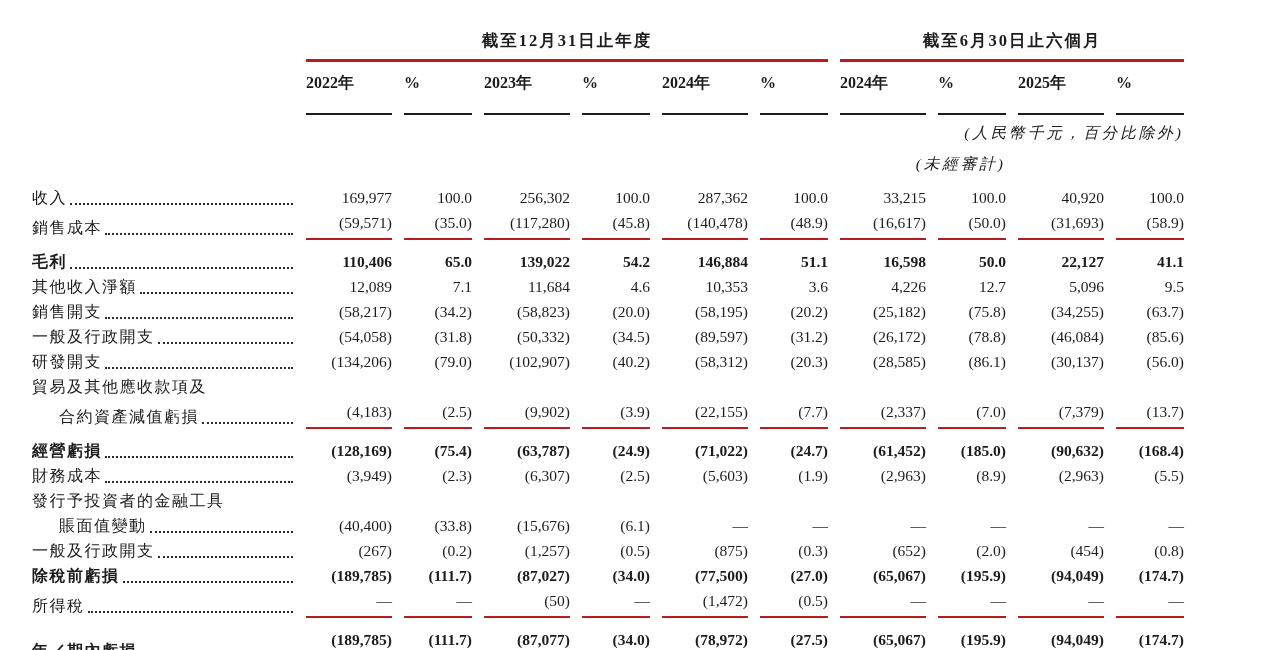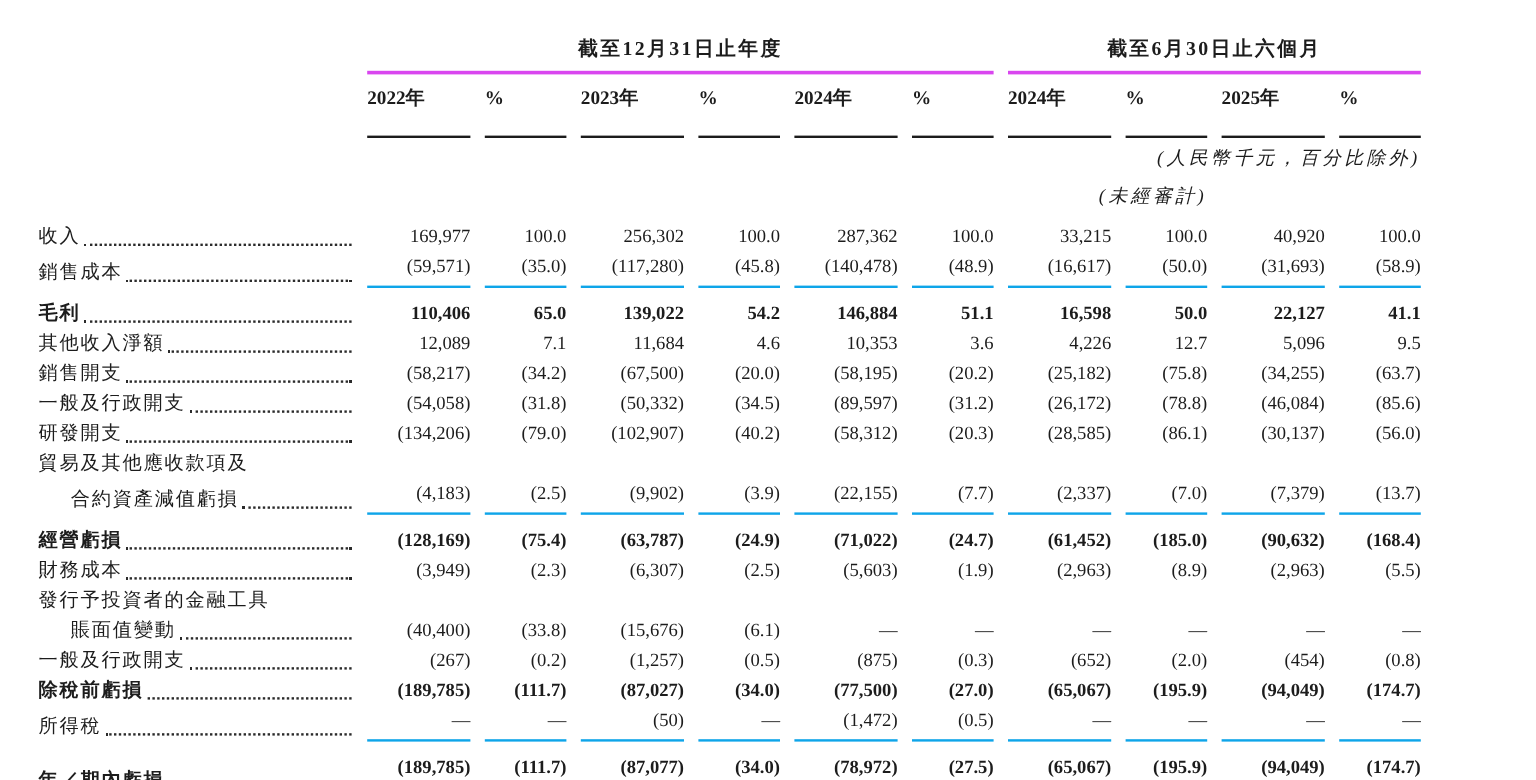--- a/index.html
+++ b/index.html
@@ -32,21 +32,21 @@
     vertical-align: bottom;
     white-space: nowrap;
   }
 
   
   th.g-title {
     font-weight: bold;
     font-size: 16.5px;
     letter-spacing: 2px;
     text-align: center;
-    border-bottom: 3px solid #d946ef;
+    border-bottom: 3px solid #b91c1c;
     padding-bottom: 7px;
     line-height: 22px;
   }
   
   th.col-head {
     font-weight: bold;
     font-size: 16px;
     text-align: left;
     border-bottom: 2.5px solid #1c1c1c;
     padding: 10px 0 19px 0;
@@ -80,21 +80,21 @@
   tbody td.num-cell {
     text-align: right;
     font-size: 15.5px;
   }
   tr.bold td, tr.bold span.lab { font-weight: bold; }
   tr.gap td { padding-top: 9px; }
   tr.first-data td { padding-top: 10px; }
   td.pad-indent .label-flex { padding-left: 27px; }
 
   tr.rule-single td.num-cell {
-    border-bottom: 2px solid #0ea5e9;
+    border-bottom: 2px solid #b91c1c;
     padding-bottom: 3px;
   }
   tr.rule-double td.num-cell {
     border-bottom: 7px double #1c1c1c;
     padding-bottom: 4px;
   }
 </style>
 </head>
 <body>
 
@@ -220,21 +220,21 @@
         </tr>
         <tr class="">
           <td class="label-cell">
             <div class="label-flex">
               <span class="lab">銷售開支</span>
               <span class="dots"></span>
             </div>
           </td>
           <td class="num-cell">(58,217)</td>
           <td class="num-cell">(34.2)</td>
-          <td class="num-cell">(67,500)</td>
+          <td class="num-cell">(58,823)</td>
           <td class="num-cell">(20.0)</td>
           <td class="num-cell">(58,195)</td>
           <td class="num-cell">(20.2)</td>
           <td class="num-cell">(25,182)</td>
           <td class="num-cell">(75.8)</td>
           <td class="num-cell">(34,255)</td>
           <td class="num-cell">(63.7)</td>
         </tr>
         <tr class="">
           <td class="label-cell">

